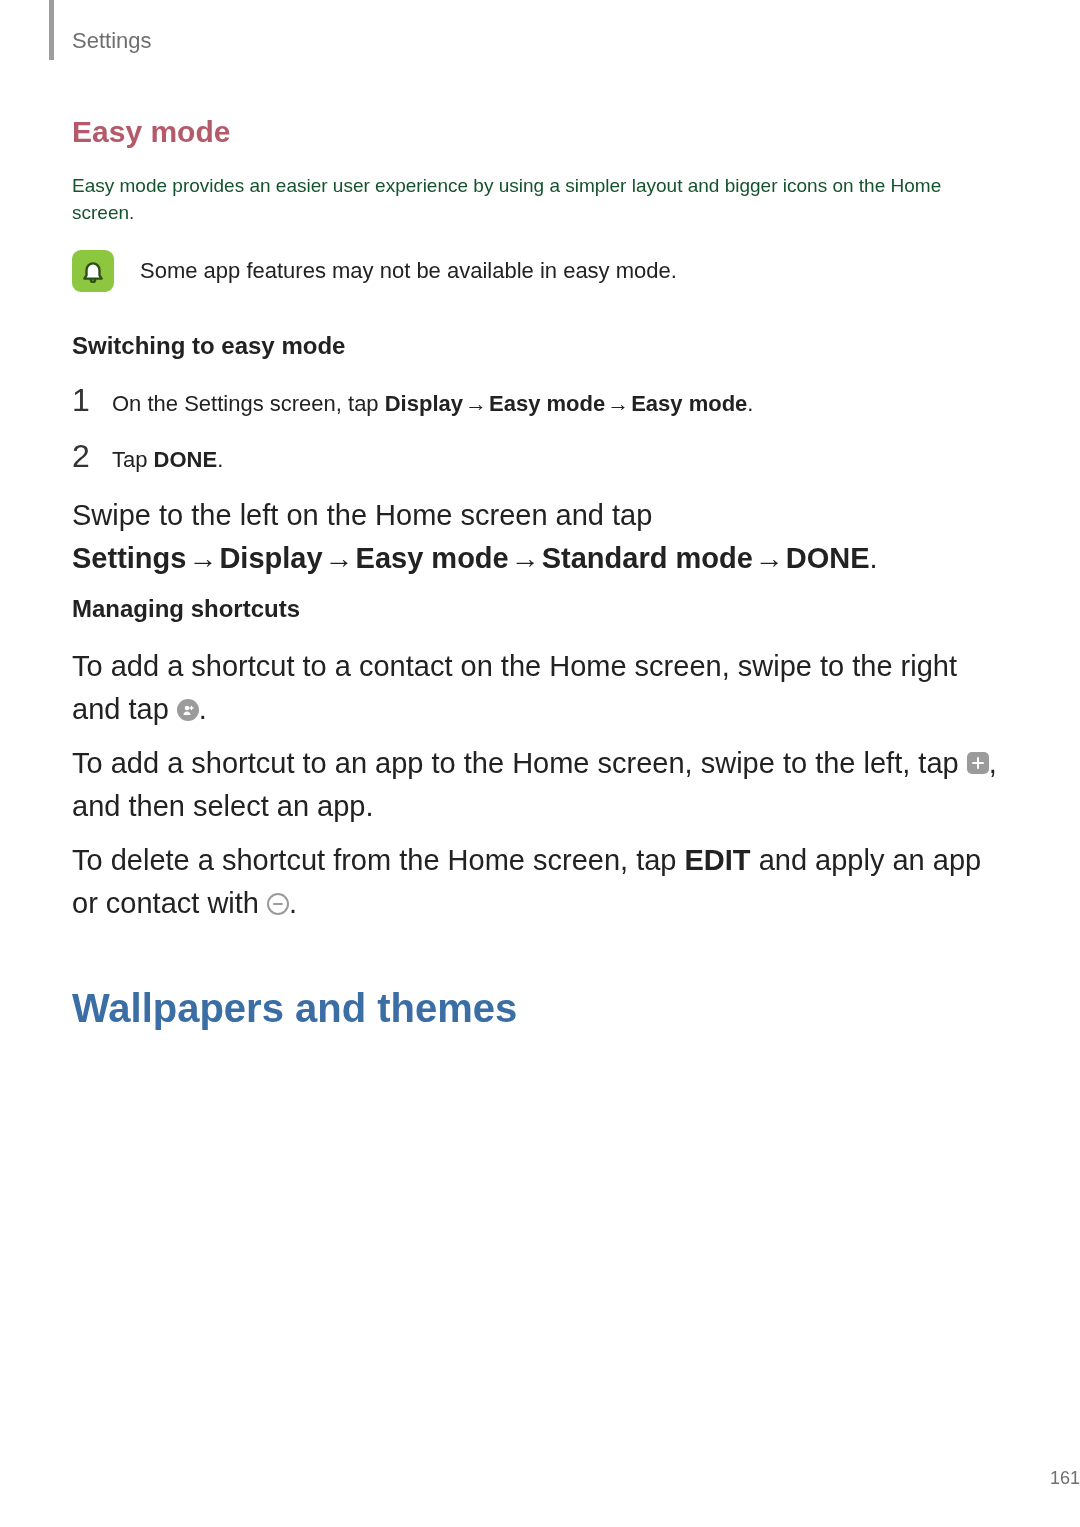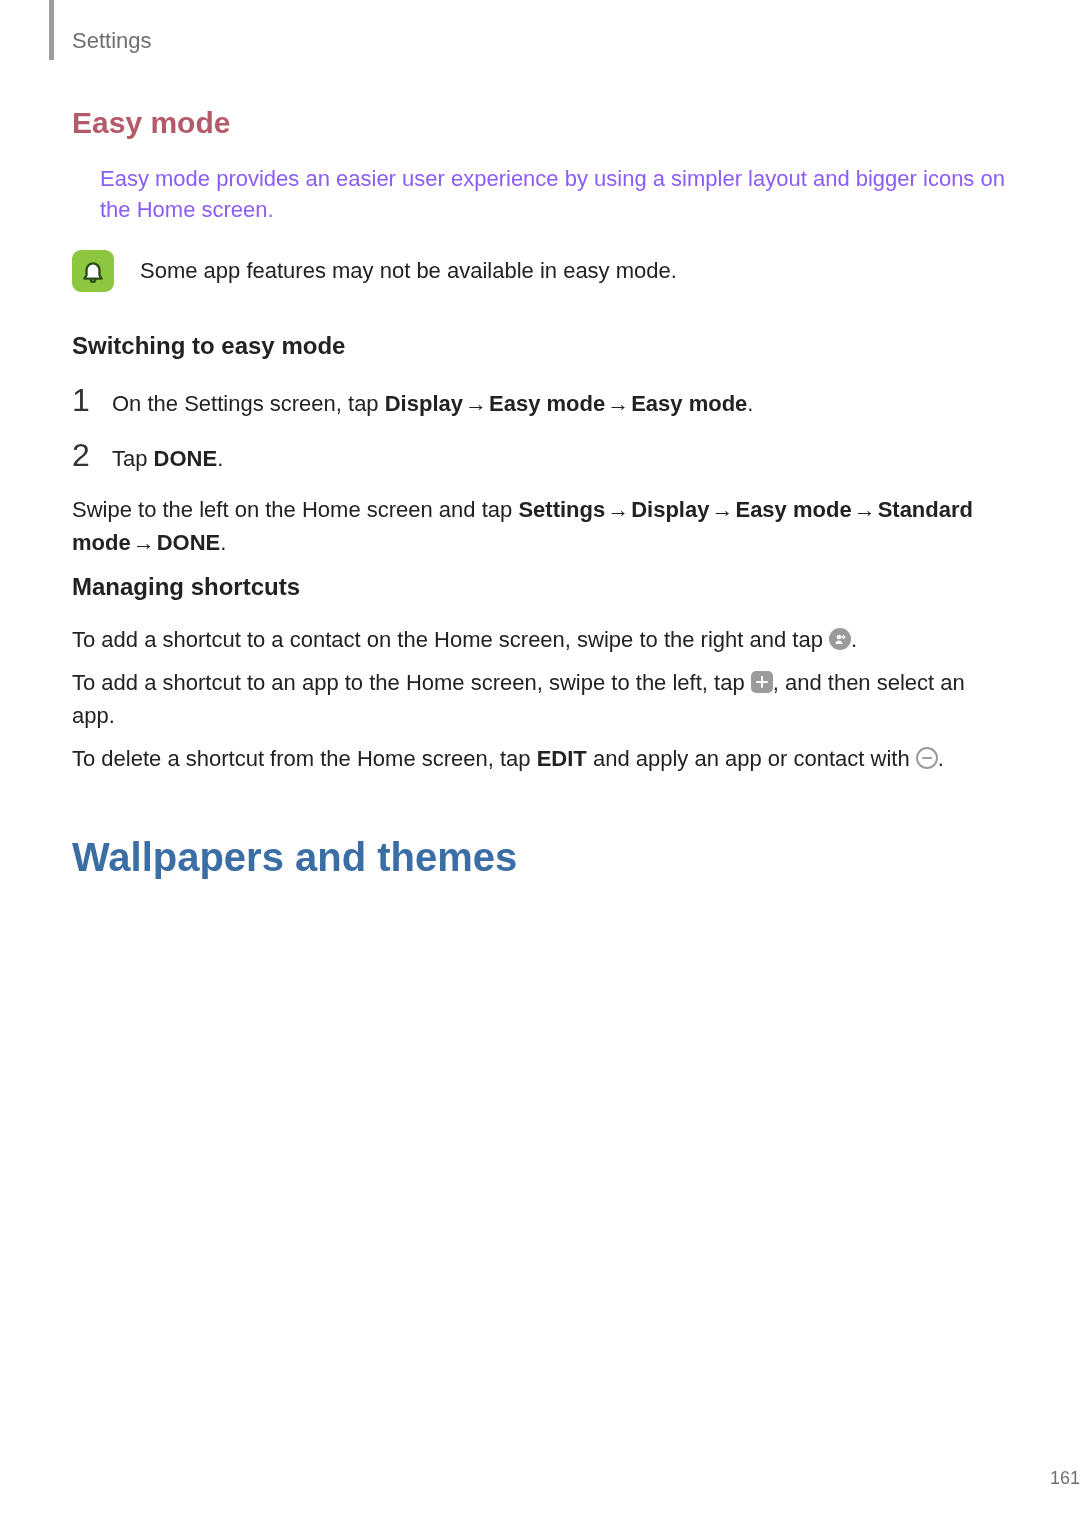--- a/index.html
+++ b/index.html
@@ -1,34 +1,34 @@
 <!DOCTYPE html>
 <html><head>
 <meta charset="utf-8">
 <style>
   * { box-sizing: border-box; margin: 0; padding: 0; }
   html, body { width: 1080px; height: 1527px; background: #fff; font-family: "Segoe UI", "Helvetica Neue", Arial, sans-serif; color: #222; }
-  .page { position: relative; width: 1080px; height: 1527px; padding: 0 75px 0 72px; }
+  .page { position: relative; width: 1080px; height: 1527px; padding: 9px 75px 0 72px; }
   .header-rule { position: absolute; top: 0; left: 49px; width: 5px; height: 60px; background: #9d9d9d; }
   .header-label { position: absolute; top: 28px; left: 72px; font-size: 22px; color: #6f6f6f; }
   .content { padding-top: 106px; }
   h2.section-title { font-size: 30px; font-weight: 700; color: #b55a6a; margin-bottom: 24px; }
-  p.body { font-size: 22px; line-height: 1.4; color: #8b5cf6; margin-bottom: 10px; margin-left: 28px; }
+  p.body { font-size: 19px; line-height: 1.4; color: #14532d; margin-bottom: 10px; }
   .callout { display: flex; align-items: center; margin-top: 24px; margin-bottom: 40px; }
   .callout-icon { width: 42px; height: 42px; border-radius: 9px; background: #8dc63f; display: flex; align-items: center; justify-content: center; flex-shrink: 0; margin-right: 26px; }
   .callout-icon svg { width: 26px; height: 26px; }
   .callout-text { font-size: 22px; color: #222; }
   h3.subhead { font-size: 24px; font-weight: 700; color: #222; margin-top: 20px; margin-bottom: 22px; }
   .step { display: flex; align-items: baseline; margin-bottom: 18px; }
   .step-num { font-size: 32px; font-weight: 400; color: #333; width: 40px; flex-shrink: 0; font-family: "Segoe UI Light", "Helvetica Neue", Arial, sans-serif; }
   .step-text { font-size: 22px; line-height: 1.4; }
   .step-text b, .body b { font-weight: 700; }
   .arrow { padding: 0 2px; }
   h4.minorhead { font-size: 22px; font-weight: 700; color: #7d7d7d; margin-top: 22px; margin-bottom: 14px; }
-  .para-block { font-size: 22px; line-height: 1.5; margin-bottom: 10px; }
+  .para-block { font-size: 29px; line-height: 1.5; margin-bottom: 10px; }
   .inline-icon { display: inline-flex; vertical-align: middle; width: 22px; height: 22px; border-radius: 5px; align-items: center; justify-content: center; position: relative; top: -2px; }
   .inline-icon.square-grey { background: #9b9b9b; }
   .inline-icon.circle-grey { background: #9b9b9b; border-radius: 50%; }
   .inline-icon.circle-outline { background: #fff; border: 2px solid #9b9b9b; border-radius: 50%; }
   .inline-icon svg { width: 14px; height: 14px; }
   h1.big-title { font-size: 40px; font-weight: 700; color: #3a6ea5; margin-top: 60px; margin-bottom: 22px; }
   .page-number { position: absolute; bottom: 38px; left: 0; width: 1080px; text-align: right; font-size: 18px; color: #6f6f6f; }
 </style>
 </head>
 <body>

